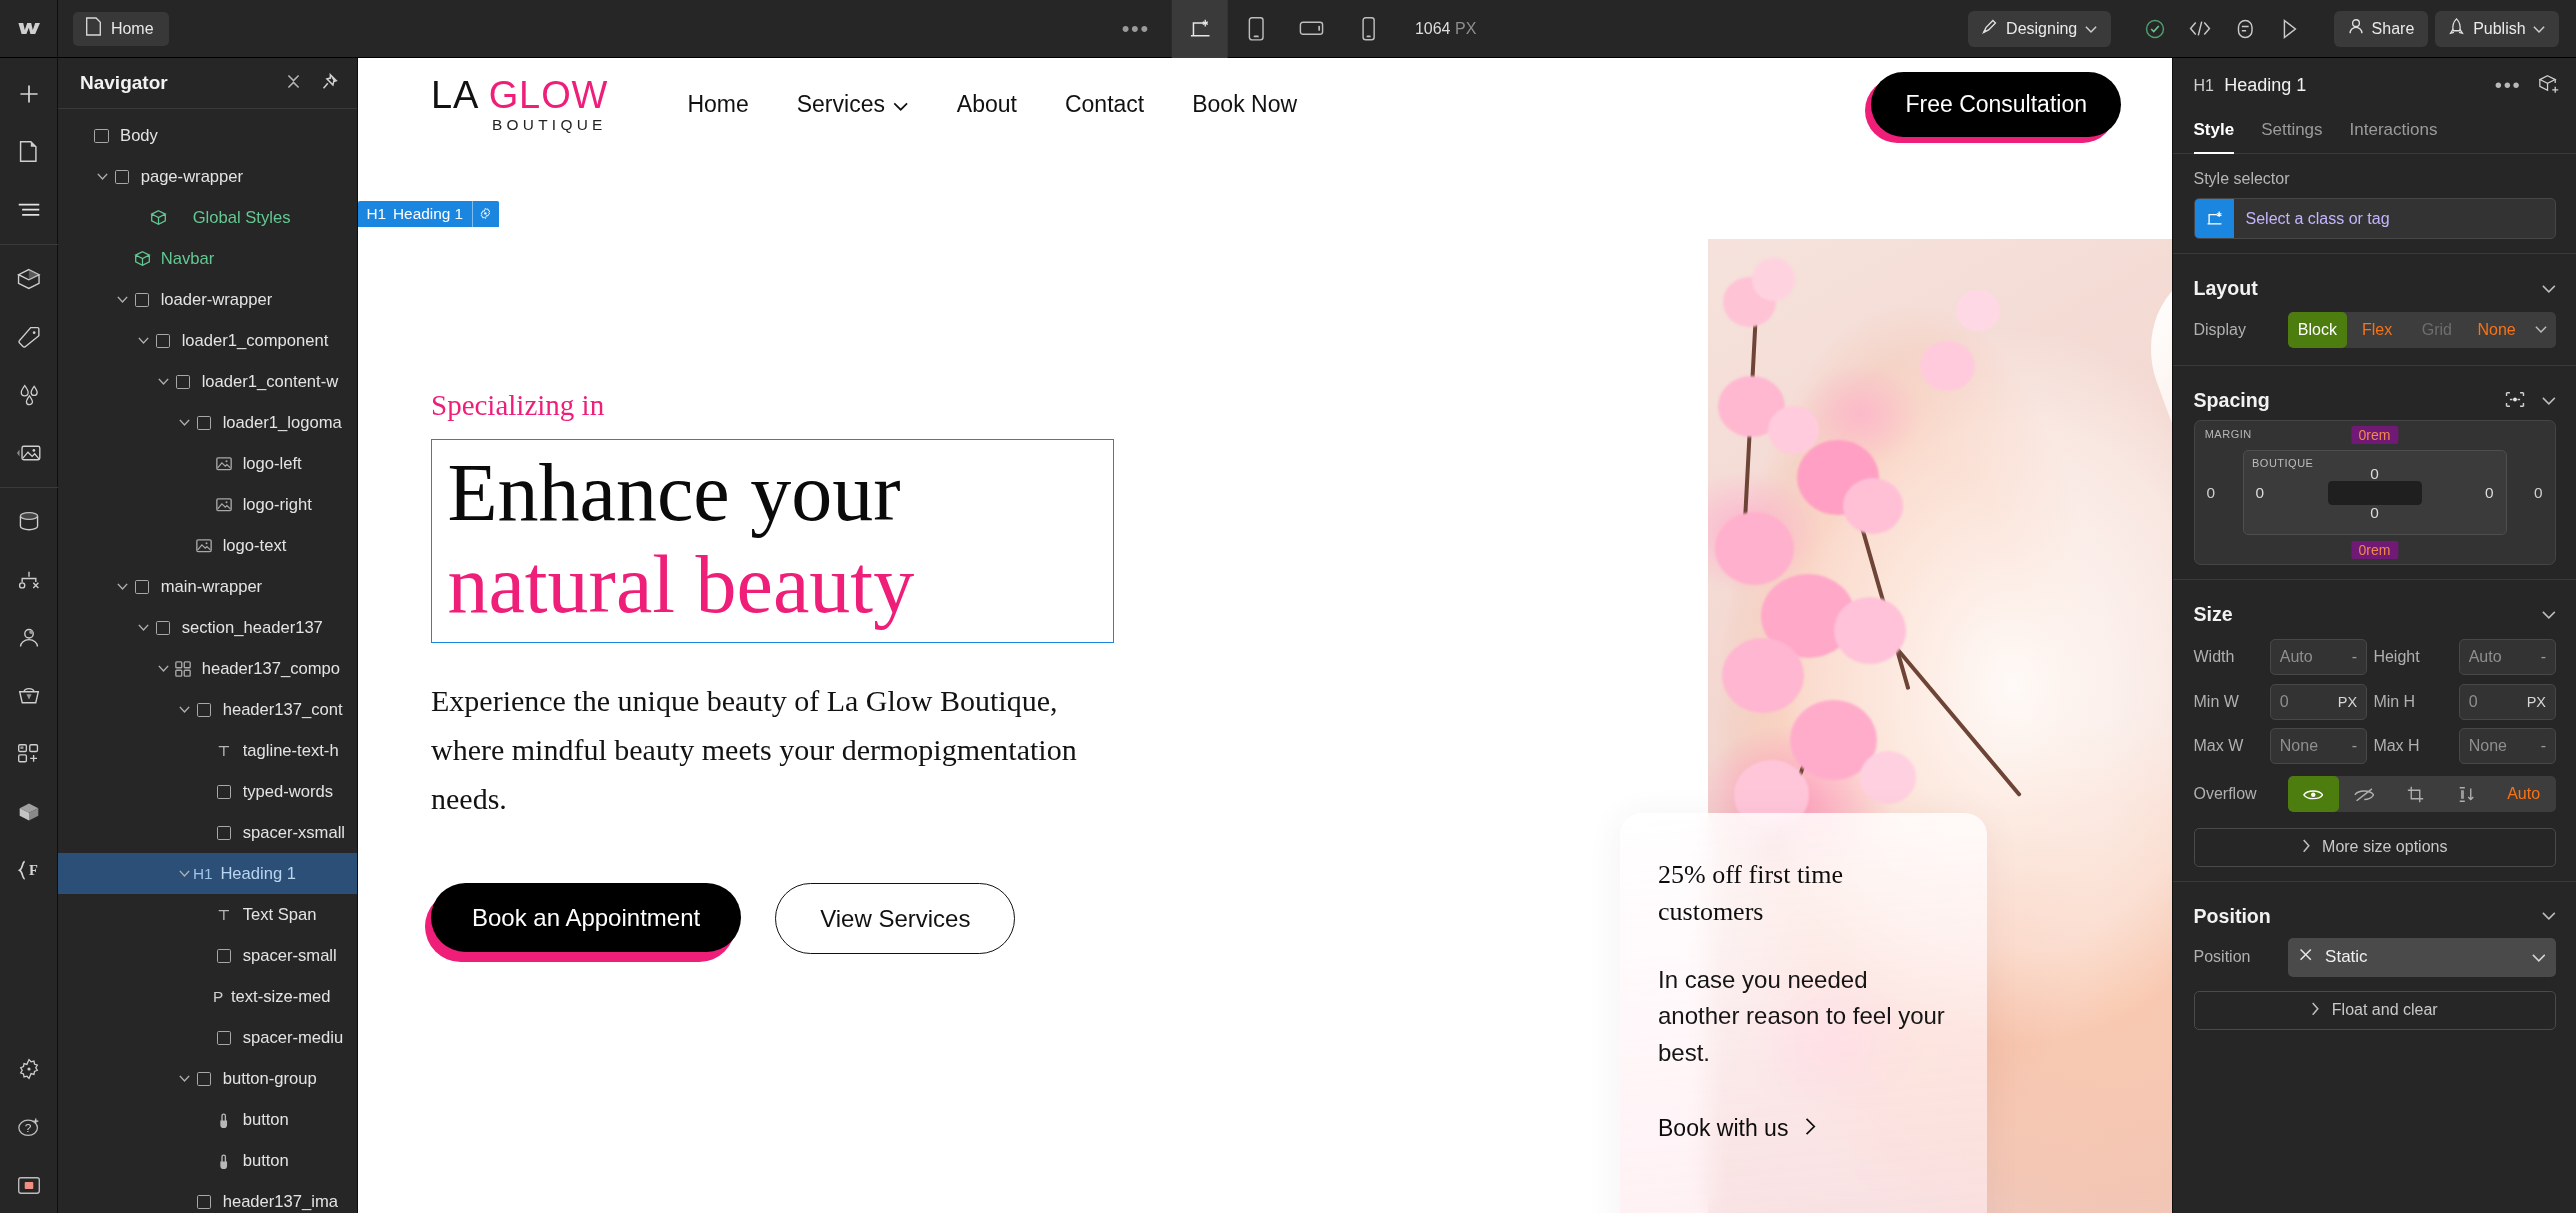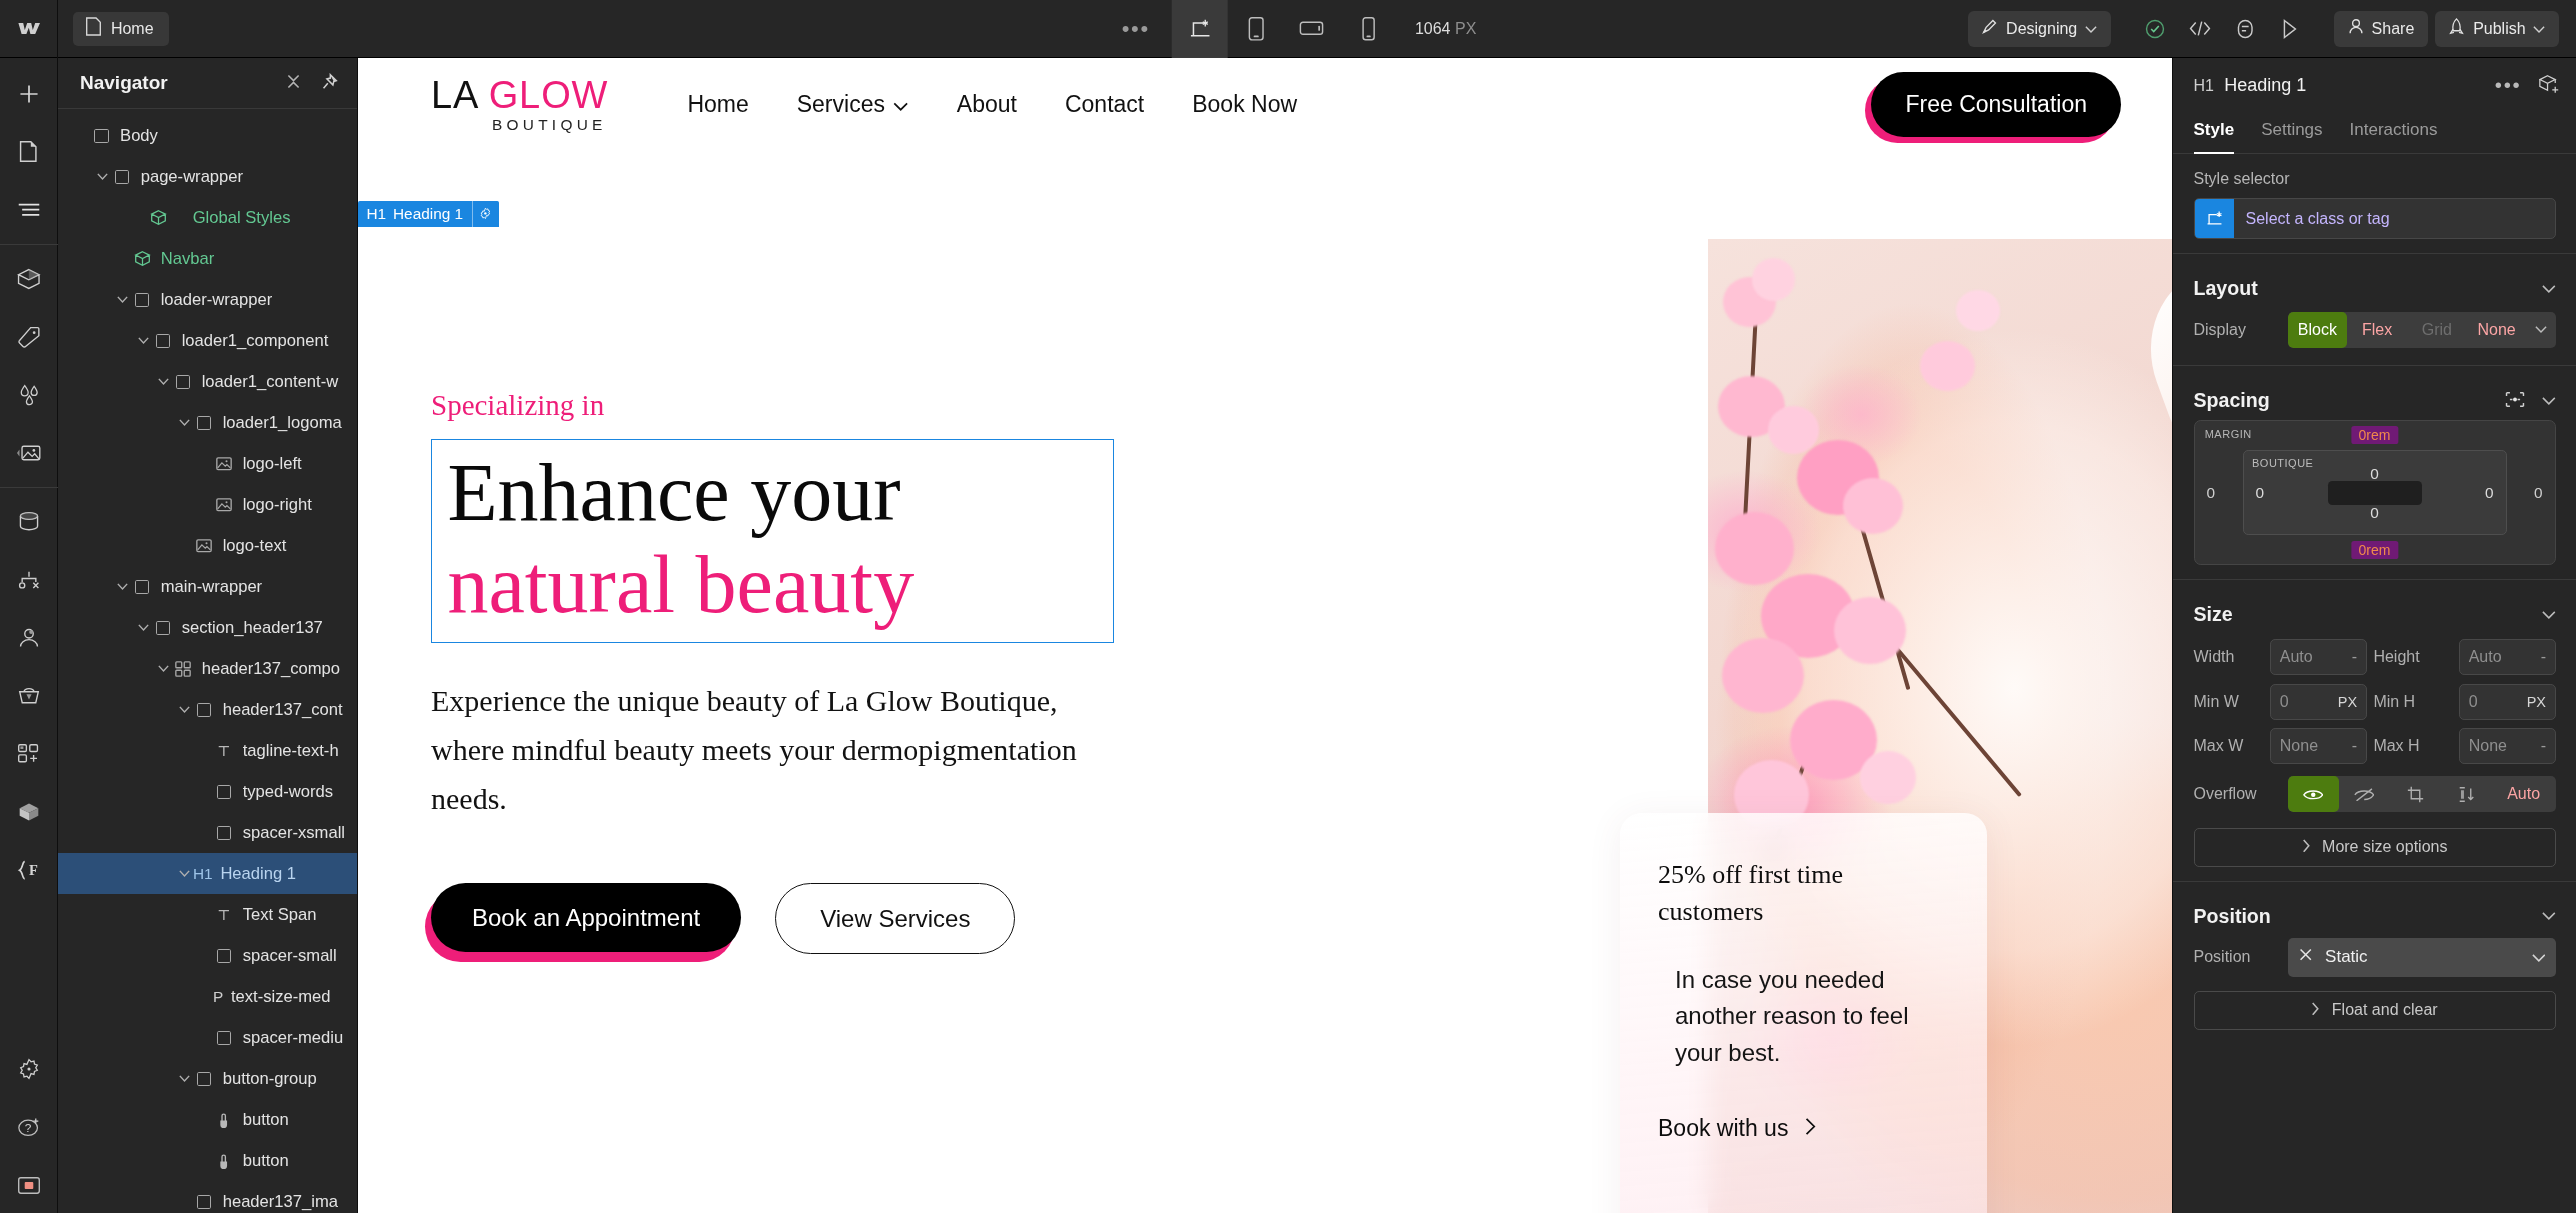--- a/index.html
+++ b/index.html
@@ -125,21 +125,21 @@
   
   .promo {
     position:absolute; left: 1262px; top: 755px; width: 367px; height: 478px;
     border-radius: 22px; padding: 44px 38px 0 38px;
     background: linear-gradient(175deg, rgba(255,255,255,.82) 0%, rgba(255,241,244,.72) 55%, rgba(253,230,236,.66) 100%);
     backdrop-filter: blur(12px);
     box-shadow: 0 5.1px 34px rgba(120,60,80,.08);
     z-index: 8;
   }
   .promo-h { font-family:"Liberation Serif", serif; font-size: 26px; line-height: 1.42; color:#0d0d0d; }
-  .promo-p { font-size: 24px; line-height: 1.52; color:#151515; margin-top: 31px; margin-left: 17px; }
+  .promo-p { font-size: 24px; line-height: 1.52; color:#151515; margin-top: 31px; }
   .promo-link { display:flex; align-items:center; gap: 15.4px; font-size: 23px; color:#0d0d0d; margin-top: 44px; }
 
   
   .right { width: 404px; background: #262626; border-left:0.9px solid #0e0e0e; flex:none; display:flex; flex-direction:column; }
   .rp-head { height: 55px; display:flex; align-items:center; padding: 0 17px 0 20.5px; }
   .rp-eltag { color:#cfcfcf; font-size: 16px; margin-right: 10.2px; }
   .rp-elname { color:#f2f2f2; font-size: 18px; }
   .rp-head-right { margin-left:auto; display:flex; align-items:center; gap: 17px; }
   .rp-tabs { display:flex; gap: 27px; padding: 0 20.5px; border-bottom: 0.9px solid #3a3a3a; }
   .rp-tab { font-size: 17px; color:#9b9b9b; padding: 6.8px 0 13.7px; position: relative; }
@@ -149,21 +149,21 @@
   .rp-label-sm { color:#b6b6b6; font-size: 16px; margin-bottom: 10.2px; }
   .selbox { display:flex; align-items:center; height: 41px; background:#333; border:0.9px solid #474747; border-radius: 5.1px; overflow:hidden; }
   .selbox .blue { width: 39px; height: 100%; background:#1a86e0; display:flex; align-items:center; justify-content:center; flex:none; }
   .selbox .ph { color:#c4b5fd; font-size: 16px; padding-left: 12px; }
   .sec-title-row { display:flex; align-items:center; height: 39px; }
   .sec-title { color:#f2f2f2; font-size: 19.6px; font-weight: 700; }
   .sec-title-right { margin-left:auto; display:flex; align-items:center; gap: 15.4px; }
   .row { display:flex; align-items:center; height: 43px; }
   .row-label { color:#b0b0b0; font-size: 16px; width: 94px; flex:none; }
   .seg { display:flex; background:#3d3d3d; border-radius: 5.1px; overflow:hidden; flex:1; }
-  .seg-item { flex:1; display:flex; align-items:center; justify-content:center; height: 36px; color:#fca5a5; font-size: 16px; }
+  .seg-item { flex:1; display:flex; align-items:center; justify-content:center; height: 36px; color:#f97316; font-size: 16px; }
   .seg-item.on { background:#4d7c0f; color:#fff; border-radius: 5.1px; }
   .seg-item.dim { color:#6e6e6e; }
   .seg-item.wide { flex: 1.25; gap: 6.8px; }
 
   
   .spacebox { background:#333; border:0.9px solid #454545; border-radius: 6.8px; padding: 10.2px; position: relative; height: 145px;
               display:flex; align-items:center; justify-content:center; }
   .spacebox::before, .spacebox::after { content:""; position:absolute; }
   .mlabel { position:absolute; left: 10.2px; top: 6.8px; color:#b7b7b7; font-size: 11px; letter-spacing: 0.5px; }
   .plabel { position:absolute; left: 8.5px; top: 6px; color:#bdbdbd; font-size: 11px; letter-spacing: 0.5px; }

